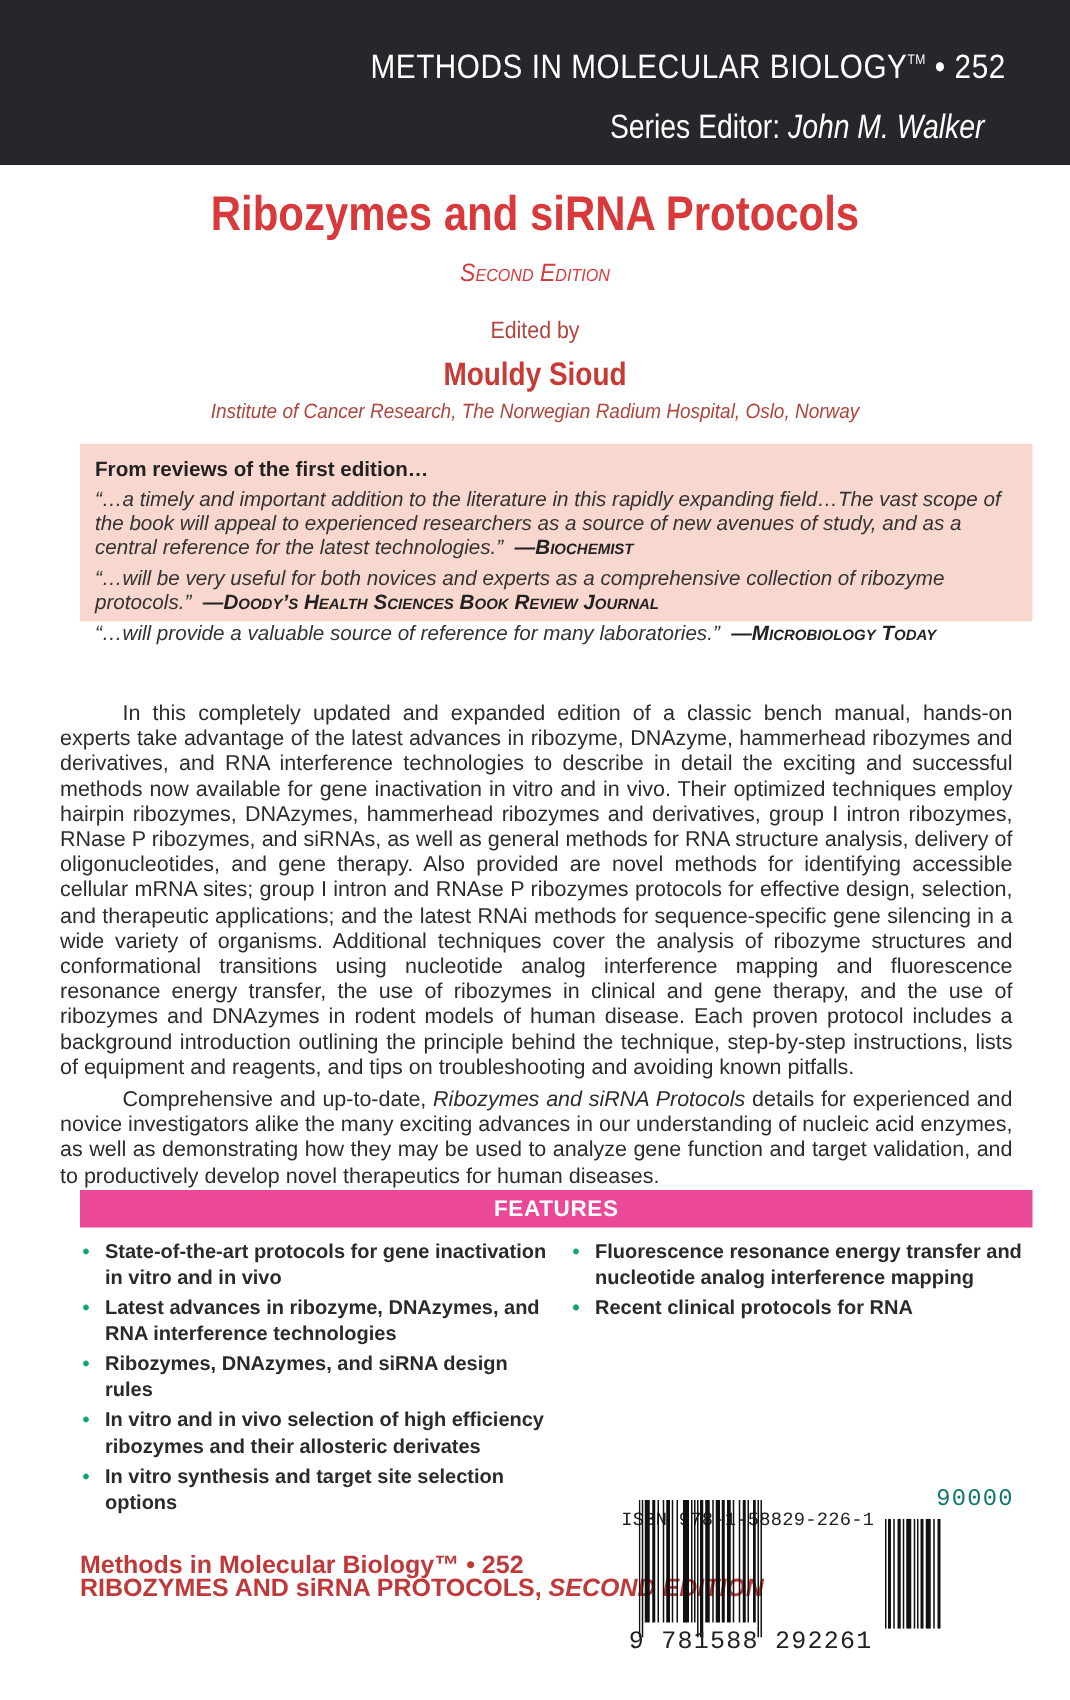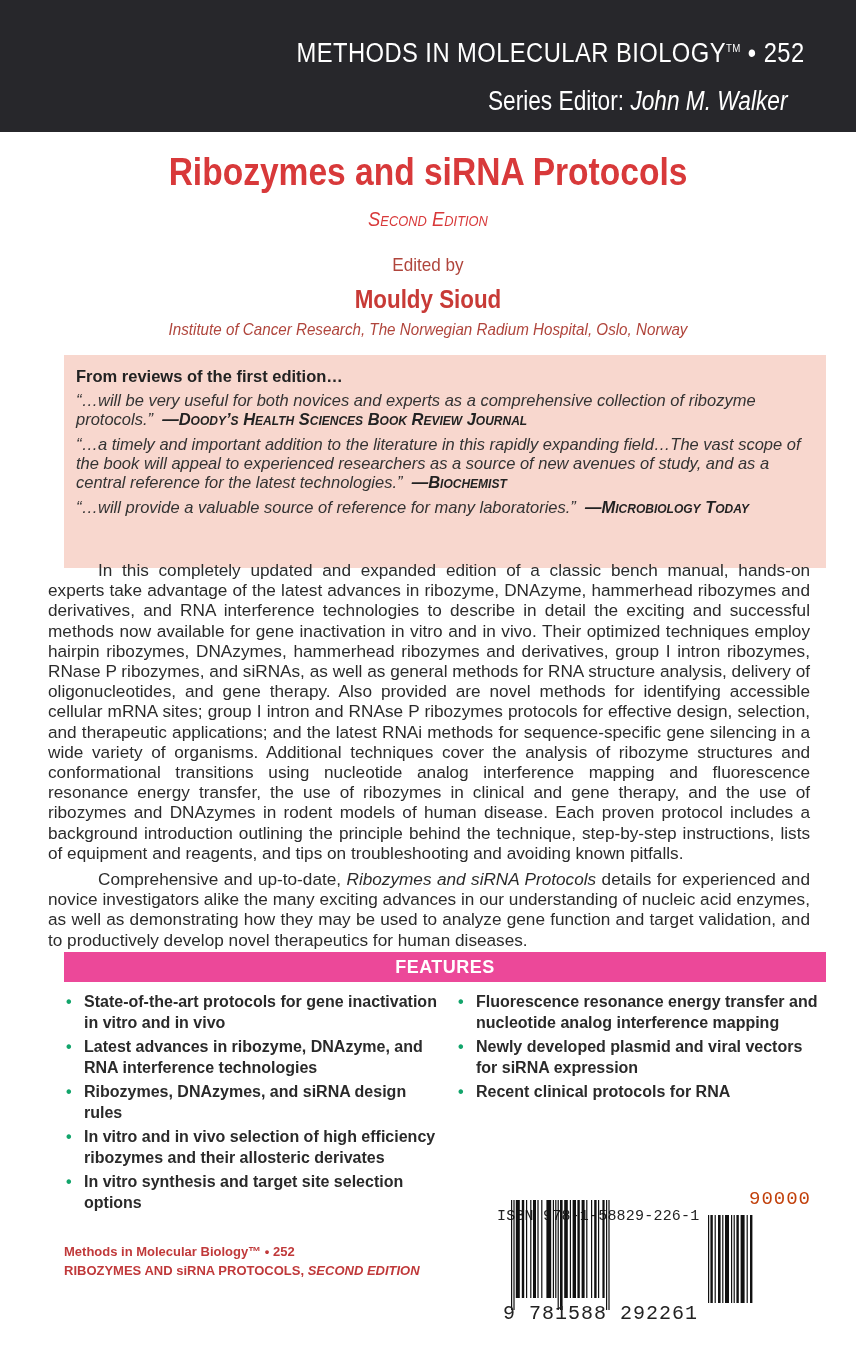--- a/index.html
+++ b/index.html
@@ -37,21 +37,21 @@
     .editor-name {
       position: absolute; left: 0; right: 0; top: 284px; text-align: center; color: #c83a36;
       font-size: 26px; font-weight: bold; transform: scaleX(0.86);
     }
     .affiliation {
       position: absolute; left: 0; right: 0; top: 320px; text-align: center; color: #b0453c;
       font-size: 16.5px; font-style: italic; transform: scaleX(0.92);
     }
 
     .review-box {
-      position: absolute; left: 64px; top: 355px; width: 762px; height: 213px; background: #f8d7ce;
+      position: absolute; left: 64px; top: 355px; width: 762px; height: 142px; background: #f8d7ce;
       box-sizing: border-box; padding: 12px 12px 0 12px;
     }
     .review-heading { font-size: 16.5px; font-weight: bold; color: #222; margin-bottom: 5px; }
     .review {
       font-size: 16.5px; font-style: italic; color: #333; line-height: 19px; margin-bottom: 6px;
     }
     .review .src { font-weight: bold; font-variant: small-caps; color: #222; }
 
     .body-text {
       position: absolute; left: 48px; top: 560px; width: 762px; font-size: 17.2px; line-height: 20.2px;
@@ -65,34 +65,34 @@
       color: #fff; text-align: center; font-size: 18px; line-height: 30px; font-weight: bold;
       letter-spacing: 0.5px;
     }
     .feature-col { position: absolute; top: 992px; font-size: 16px; font-weight: bold; color: #2a2a2a; }
     .feature-col.left { left: 64px; width: 380px; }
     .feature-col.right { left: 456px; width: 370px; }
     .feature-item { position: relative; padding-left: 20px; line-height: 20.5px; margin-bottom: 4px; }
     .feature-item .bullet { position: absolute; left: 2px; top: 0; color: #12a56b; font-size: 16px; }
 
     .footer-info {
-      position: absolute; left: 64px; top: 1243px; color: #c0393a; font-size: 13px; font-weight: bold;
+      position: absolute; left: 64px; top: 1243px; color: #c0393a; font-size: 20px; font-weight: bold;
       line-height: 18.5px;
     }
     .footer-info .it { font-style: italic; }
     .footer-info .gap { display: inline-block; width: 22px; }
 
     .barcode-area { position: absolute; left: 495px; top: 1172px; width: 320px; height: 120px; }
     .isbn-label {
       position: absolute; left: 2px; top: 0; font-family: "Liberation Mono", monospace; font-size: 15px;
       color: #222; letter-spacing: 0.2px; margin-top: 36px;
     }
     .price-code {
       position: absolute; left: 254px; top: 16px; font-family: "Liberation Mono", monospace; font-size: 19px;
-      color: #c2410c; letter-spacing: 1px;
+      color: #0f766e; letter-spacing: 1px;
     }
     .bars-main { position: absolute; left: 16px; top: 28px; width: 180px; height: 110px; }
     .bars-addon { position: absolute; left: 213px; top: 43px; width: 92px; height: 88px; }
     .barcode-digits {
       position: absolute; left: 8px; top: 130px; font-family: "Liberation Mono", monospace; font-size: 20px;
       color: #222; letter-spacing: 1px; background: transparent; text-align: center;
     }
   </style>
 </head>
 <body>
@@ -111,51 +111,51 @@
 
 <div class="title">Ribozymes and siRNA Protocols</div>
 <div class="edition">Second Edition</div>
 <div class="edited-by">Edited by</div>
 <div class="editor-name">Mouldy Sioud</div>
 <div class="affiliation">Institute of Cancer Research, The Norwegian Radium Hospital, Oslo, Norway</div>
 
 <div class="review-box">
   <div class="review-heading">From reviews of the first edition…</div>
   <div class="review">
+    <span>“…a timely and important addition to the literature in this rapidly expanding field…The vast scope of the book will appeal to experienced researchers as a source of new avenues of study, and as a central reference for the latest technologies.”</span>&nbsp;
+    <span class="src">—Biochemist</span>
+  </div>
+  <div class="review">
     <span>“…will be very useful for both novices and experts as a comprehensive collection of ribozyme protocols.”</span>&nbsp;
     <span class="src">—Doody’s Health Sciences Book Review Journal</span>
-  </div>
-  <div class="review">
-    <span>“…a timely and important addition to the literature in this rapidly expanding field…The vast scope of the book will appeal to experienced researchers as a source of new avenues of study, and as a central reference for the latest technologies.”</span>&nbsp;
-    <span class="src">—Biochemist</span>
   </div>
   <div class="review">
     <span>“…will provide a valuable source of reference for many laboratories.”</span>&nbsp;
     <span class="src">—Microbiology Today</span>
   </div>
 </div>
 
 <div class="body-text">
   <p>In this completely updated and expanded edition of a classic bench manual, hands-on experts take advantage of the latest advances in ribozyme, DNAzyme, hammerhead ribozymes and derivatives, and RNA interference technologies to describe in detail the exciting and successful methods now available for gene inactivation in vitro and in vivo. Their optimized techniques employ hairpin ribozymes, DNAzymes, hammerhead ribozymes and derivatives, group I intron ribozymes, RNase P ribozymes, and siRNAs, as well as general methods for RNA structure analysis, delivery of oligonucleotides, and gene therapy. Also provided are novel methods for identifying accessible cellular mRNA sites; group I intron and RNAse P ribozymes protocols for effective design, selection, and therapeutic applications; and the latest RNAi methods for sequence-specific gene silencing in a wide variety of organisms. Additional techniques cover the analysis of ribozyme structures and conformational transitions using nucleotide analog interference mapping and fluorescence resonance energy transfer, the use of ribozymes in clinical and gene therapy, and the use of ribozymes and DNAzymes in rodent models of human disease. Each proven protocol includes a background introduction outlining the principle behind the technique, step-by-step instructions, lists of equipment and reagents, and tips on troubleshooting and avoiding known pitfalls.</p>
   <p><span>Comprehensive and up-to-date, </span><span class="it">Ribozymes and siRNA Protocols</span><span> details for experienced and novice investigators alike the many exciting advances in our understanding of nucleic acid enzymes, as well as demonstrating how they may be used to analyze gene function and target validation, and to productively develop novel therapeutics for human diseases.</span></p>
 </div>
 
 <div class="features-bar">FEATURES</div>
 
 <div class="feature-col left">
   <div class="feature-item"><span class="bullet">•</span><span>State-of-the-art protocols for gene inactivation in vitro and in vivo</span></div>
-  <div class="feature-item"><span class="bullet">•</span><span>Latest advances in ribozyme, DNAzyme, and RNA interference technologies</span></div>
+  <div class="feature-item"><span class="bullet">•</span><span>Latest advances in ribozyme, DNAzymes, and RNA interference technologies</span></div>
   <div class="feature-item"><span class="bullet">•</span><span>Ribozymes, DNAzymes, and siRNA design rules</span></div>
   <div class="feature-item"><span class="bullet">•</span><span>In vitro and in vivo selection of high efficiency ribozymes and their allosteric derivates</span></div>
   <div class="feature-item"><span class="bullet">•</span><span>In vitro synthesis and target site selection options</span></div>
 </div>
 
 <div class="feature-col right">
   <div class="feature-item"><span class="bullet">•</span><span>Fluorescence resonance energy transfer and nucleotide analog interference mapping</span></div>
-  <div class="feature-item"><span class="bullet">•</span><span>Newly developed plasmid and viral vectors for siRNA expression</span></div>
+  <div class="feature-item"><span class="bullet">•</span></div>
   <div class="feature-item"><span class="bullet">•</span><span>Recent clinical protocols for RNA</span></div>
 </div>
 
 <div class="footer-info">
   <div>Methods in Molecular Biology™ • 252</div>
   <div><span>RIBOZYMES AND siRNA PROTOCOLS, </span><span class="it">SECOND EDITION</span></div>
 </div>
 
 <div class="barcode-area">
   <div class="isbn-label">ISBN 978-1-58829-226-1</div>

